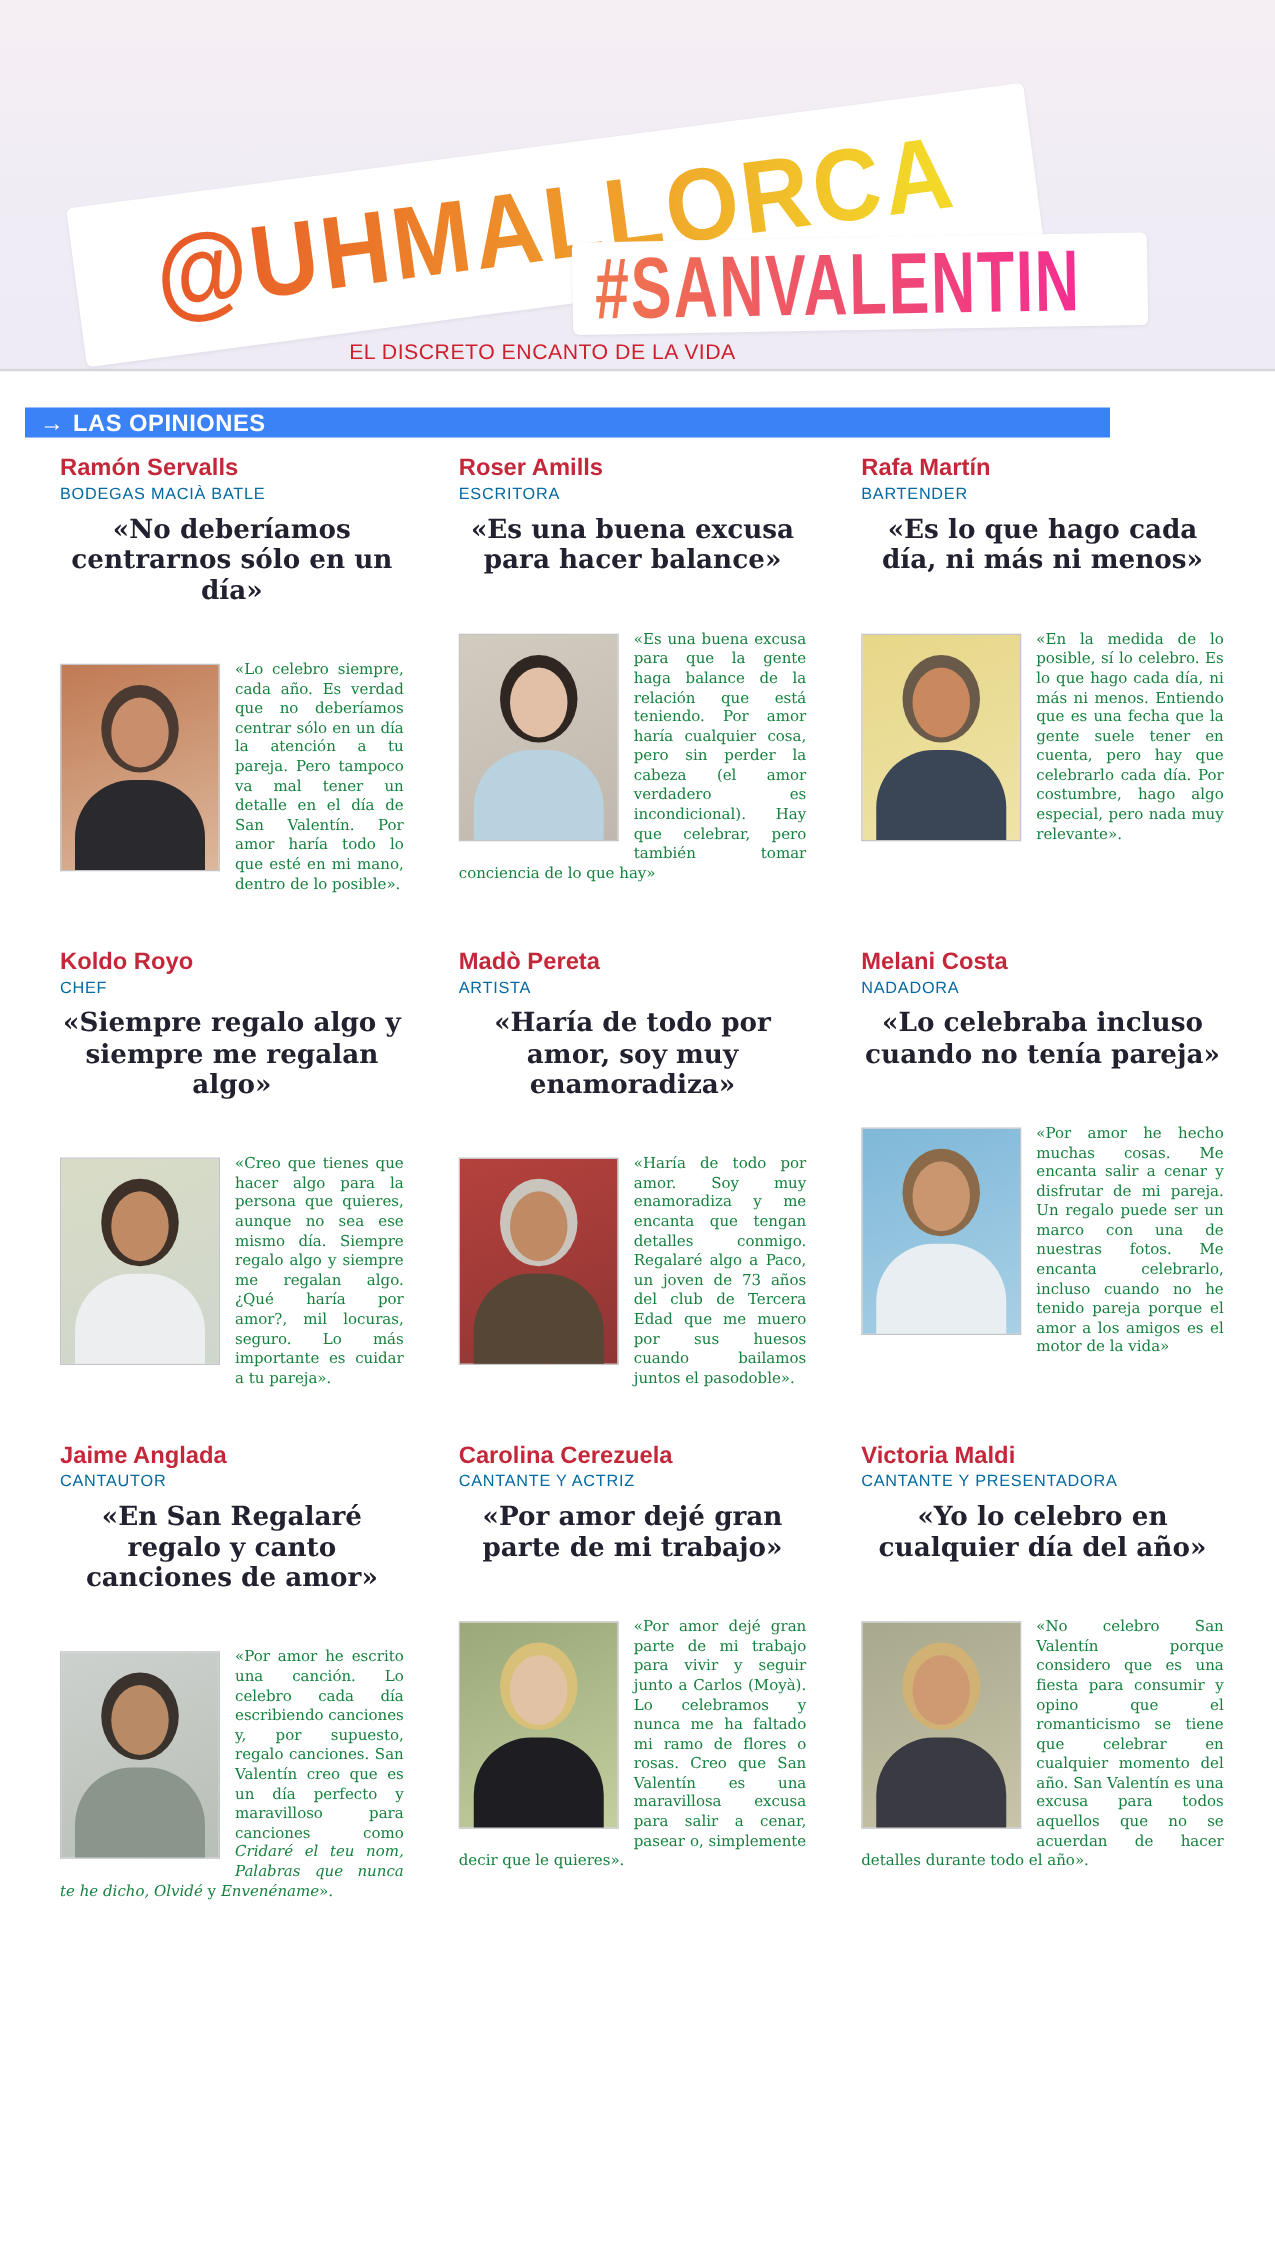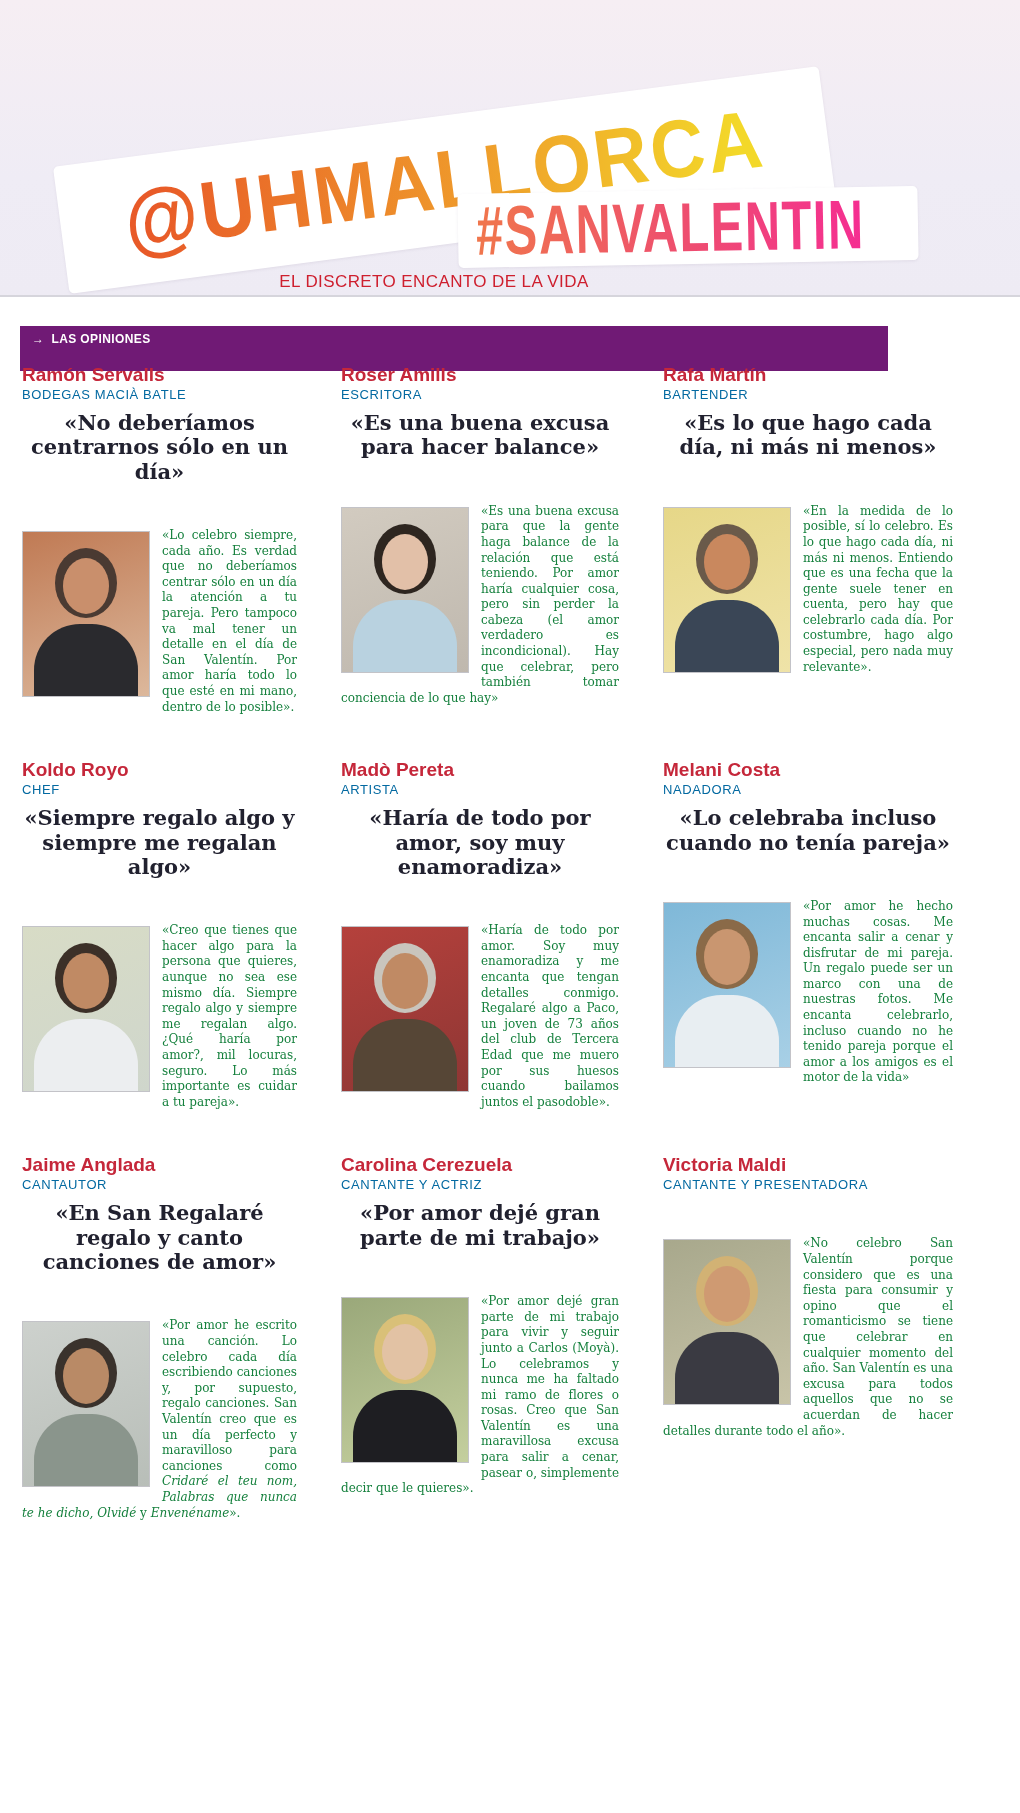--- a/index.html
+++ b/index.html
@@ -20,27 +20,27 @@
     display:flex;align-items:center;padding-left:18px;box-sizing:border-box;}
   .hashtag-text{font-size:66px;font-weight:bold;letter-spacing:2px;white-space:nowrap;
     transform:scaleX(.74) scaleY(1.05);transform-origin:left center;
     background:linear-gradient(90deg,#f0764c 0%,#ee4d70 55%,#f52e92 100%);
     -webkit-background-clip:text;background-clip:text;color:transparent;}
   .kicker{position:absolute;top:272px;left:0;width:868px;text-align:center;
     font-size:17px;font-weight:normal;letter-spacing:.4px;color:#ce1f2e;}
   .divider{position:absolute;top:295px;left:0;width:1020px;height:2px;background:#d6d5dc;}
 
   
-  .opinions-bar{position:absolute;top:326px;left:20px;width:868px;height:45px;
-    background:#701a75;color:#ffffff;font-size:12px;font-weight:bold;
+  .opinions-bar{position:absolute;top:326px;left:20px;width:868px;height:24px;
+    background:#3b82f6;color:#ffffff;font-size:19px;font-weight:bold;
     letter-spacing:.4px;line-height:27px;padding-left:12px;box-sizing:border-box;}
   .opinions-bar .arrow{margin-right:7px;font-weight:bold;}
 
   
-  .opinions{position:absolute;left:22px;top:364px;width:856px;display:grid;
+  .opinions{position:absolute;left:48px;top:364px;width:856px;display:grid;
     grid-template-columns:275px 278px 290px;column-gap:6px;row-gap:18px;align-items:start;gap:44px;}
   .op .name{color:#c5273a;font-size:19px;font-weight:bold;margin:0 0 1px 0;}
   .op .role{color:#0369a1;font-size:13px;letter-spacing:.6px;margin:0 0 9px 0;}
   .op .headline{font-family:"DejaVu Serif","Liberation Serif",serif;font-weight:bold;
     color:#21212f;font-size:21px;line-height:1.16;margin:0 0 13px 0;text-align:center;}
   .op .bodywrap{font-family:"DejaVu Serif","Liberation Serif",serif;color:#15803d;
     font-size:12px;line-height:1.3;text-align:justify;margin-top:44px;}
   .op .bodywrap::after{content:"";display:block;clear:both;}
   .it{font-style:italic;}
 
@@ -194,20 +194,21 @@
             <div class="head"></div>
             <div class="torso"></div>
           </div>
         <span><span>«Por amor dejé gran parte de mi trabajo para vivir y seguir junto a Carlos (Moyà). Lo celebramos y nunca me ha faltado mi ramo de flores o rosas. Creo que San Valentín es una maravillosa excusa para salir a cenar, pasear o, simplemente decir que le quieres».</span></span>
       </div>
     </div>
 
     <div class="op">
       <p class="name">Victoria Maldi</p>
       <p class="role">CANTANTE Y PRESENTADORA</p>
+      <p class="headline">«Yo lo celebro en cualquier día del año»</p>
       <div class="bodywrap">
         <div class="photo p8">
             <div class="hair"></div>
             <div class="head"></div>
             <div class="torso"></div>
           </div>
         <span><span>«No celebro San Valentín porque considero que es una fiesta para consumir y opino que el romanticismo se tiene que celebrar en cualquier momento del año. San Valentín es una excusa para todos aquellos que no se acuerdan de hacer detalles durante todo el año».</span></span>
       </div>
     </div>
 

